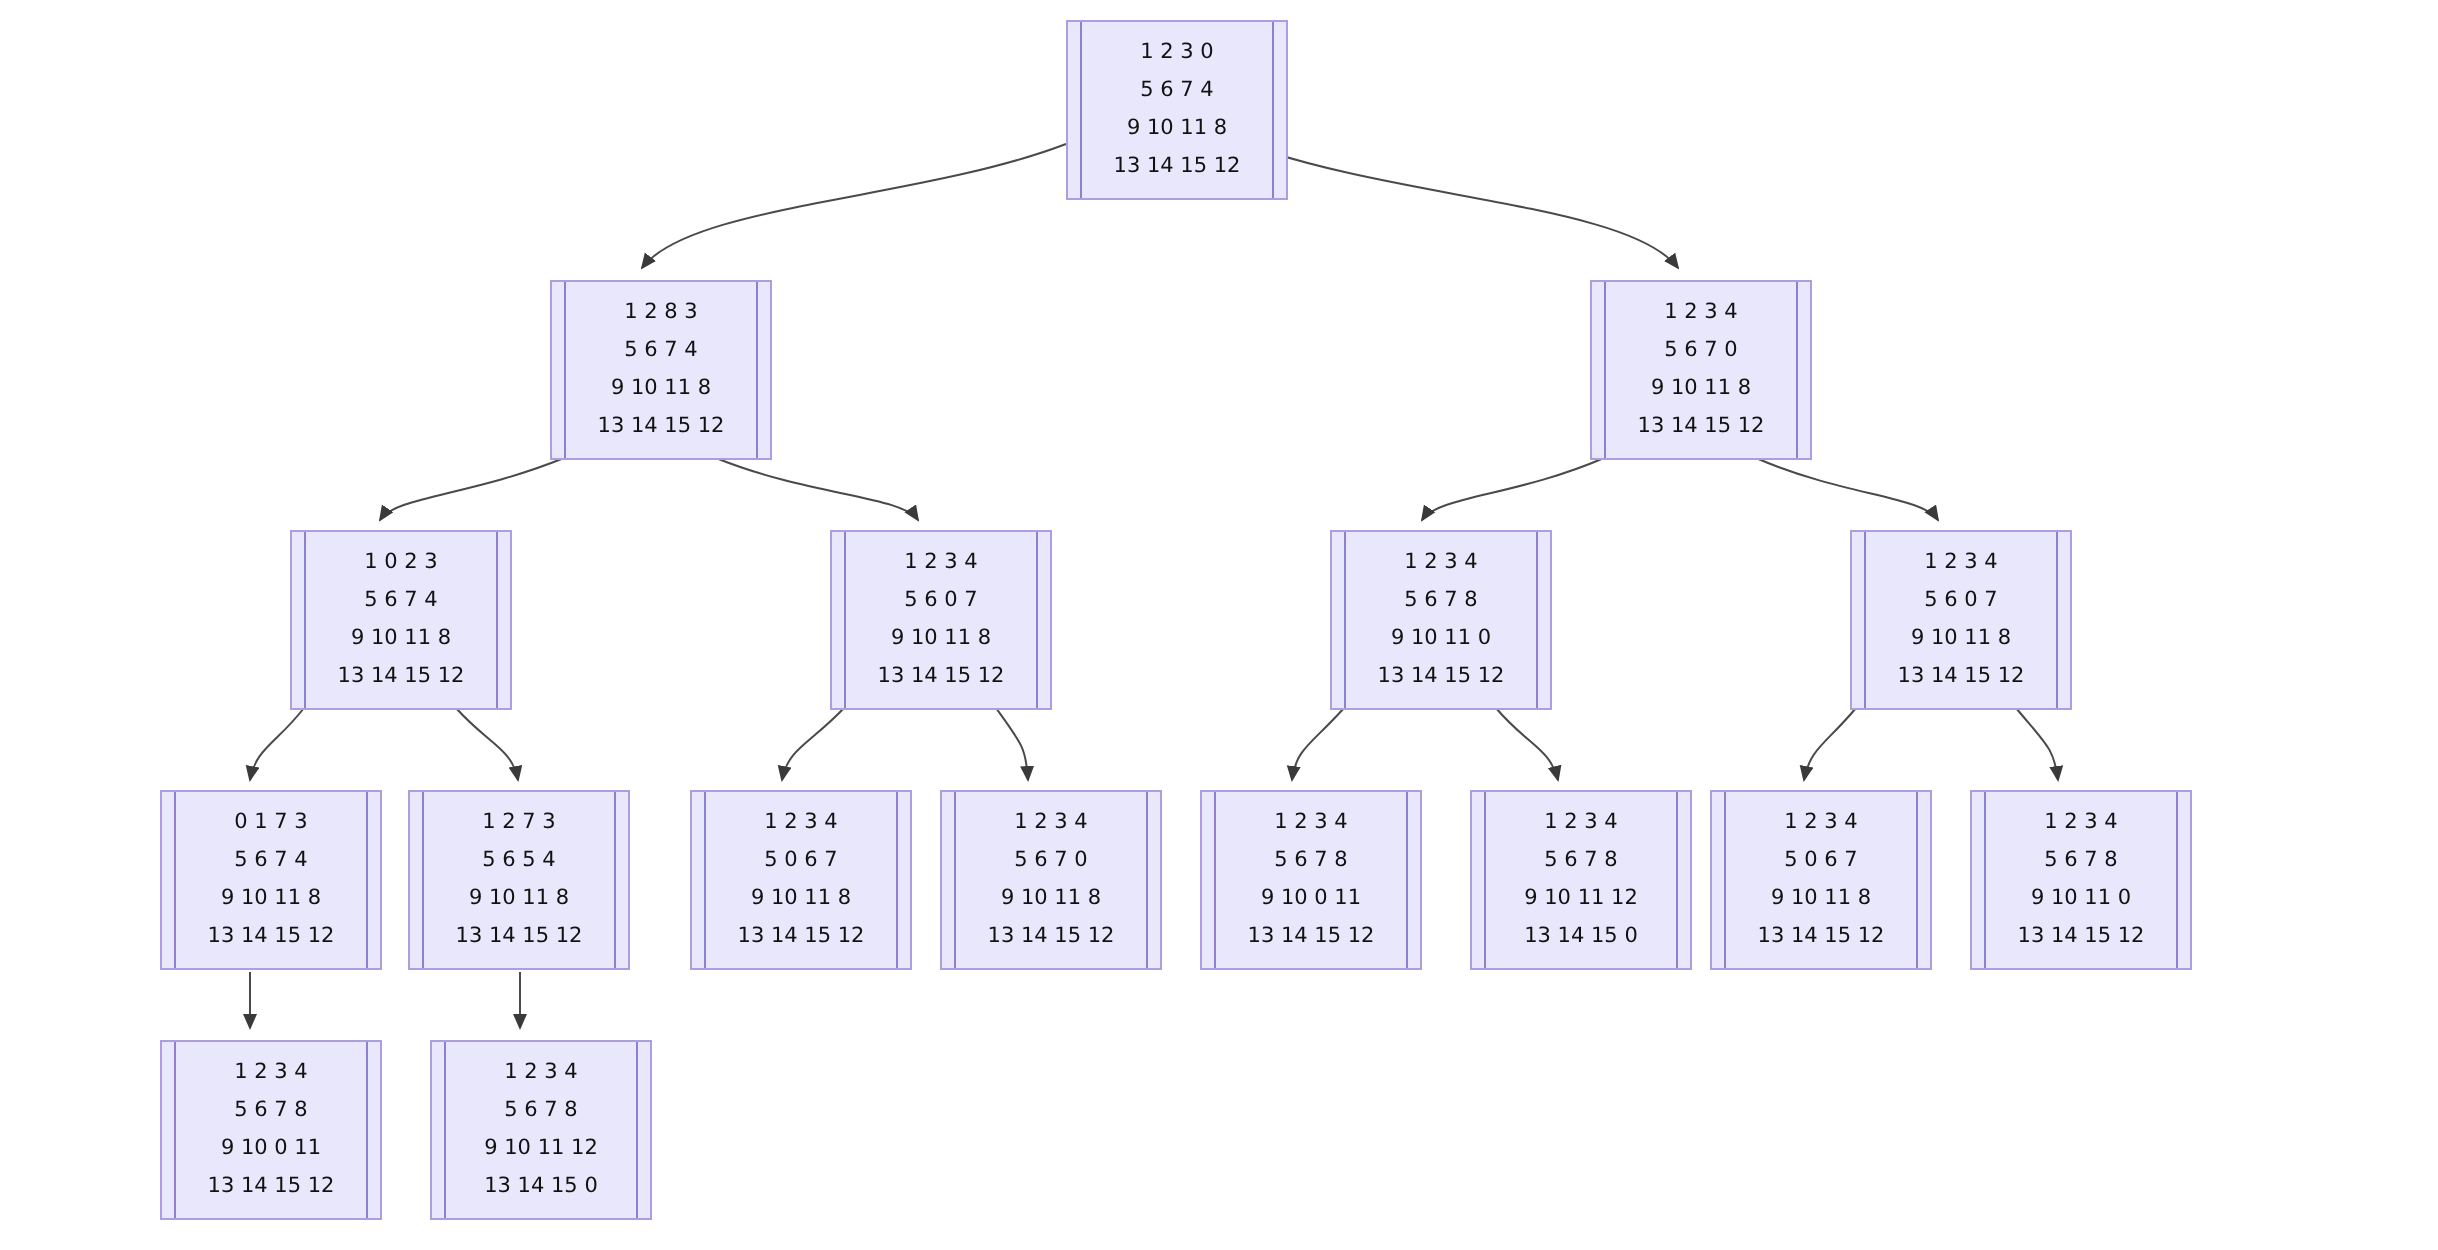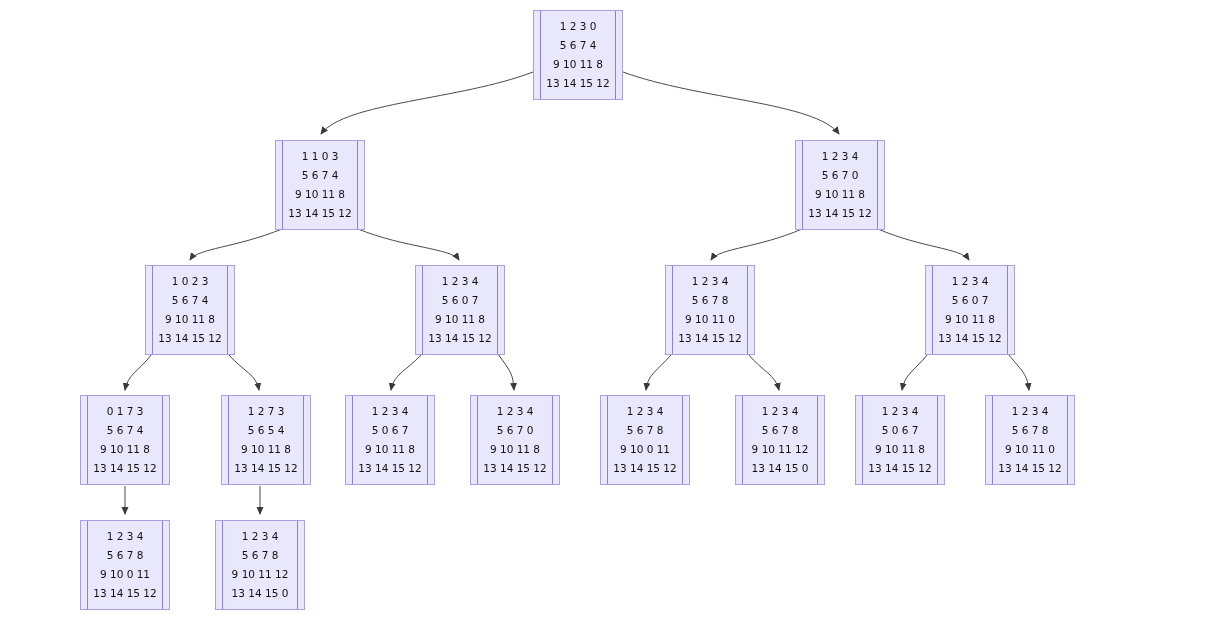--- a/index.html
+++ b/index.html
@@ -1,36 +1,36 @@
 <!DOCTYPE html>
 <html><head>
 <meta charset="utf-8">
 <style>
   html,body{margin:0;padding:0;background:#ffffff;}
   body{width:1219px;height:625px;position:relative;overflow:hidden;
        font-family:"DejaVu Sans","Liberation Sans",sans-serif;}
   .stage{position:absolute;left:0;top:0;width:1219px;height:625px;}
   svg.edges{position:absolute;left:0;top:0;width:1219px;height:625px;}
   .node{
-    position:absolute;width:90px;height:90px;box-sizing:border-box;
+    position:absolute;width:111px;height:90px;box-sizing:border-box;
     background:#e9e7fb;border:1px solid #ac9ee0;
     display:flex;flex-direction:column;justify-content:center;align-items:center;
   }
   .node::before,.node::after{
     content:"";position:absolute;top:0;bottom:0;width:1px;background:#8f7fd3;
   }
   .node::before{left:6px}
   .node::after{right:6px}
   .row{font-size:10.5px;line-height:19px;color:#111111;white-space:nowrap;}
   
   .n0{left:533px;top:10px}
   .n1{left:275px;top:140px}  .n2{left:795px;top:140px}
   .n3{left:145px;top:265px}  .n4{left:415px;top:265px}
   .n5{left:665px;top:265px}  .n6{left:925px;top:265px}
-  .n7{left:80px;top:395px}   .n8{left:221px;top:395px}
+  .n7{left:80px;top:395px}   .n8{left:204px;top:395px}
   .n9{left:345px;top:395px}  .n10{left:470px;top:395px}
   .n11{left:600px;top:395px} .n12{left:735px;top:395px}
   .n13{left:855px;top:395px} .n14{left:985px;top:395px}
   .n15{left:80px;top:520px}  .n16{left:215px;top:520px}
 </style>
 </head>
 <body>
 
 <div class="stage">
 
@@ -61,21 +61,21 @@
   </svg>
 
   <div class="node n0">
     <span class="row">1 2 3 0</span>
     <span class="row">5 6 7 4</span>
     <span class="row">9 10 11 8</span>
     <span class="row">13 14 15 12</span>
   </div>
 
   <div class="node n1">
-    <span class="row">1 1 0 3</span>
+    <span class="row">1 2 8 3</span>
     <span class="row">5 6 7 4</span>
     <span class="row">9 10 11 8</span>
     <span class="row">13 14 15 12</span>
   </div>
 
   <div class="node n2">
     <span class="row">1 2 3 4</span>
     <span class="row">5 6 7 0</span>
     <span class="row">9 10 11 8</span>
     <span class="row">13 14 15 12</span>

